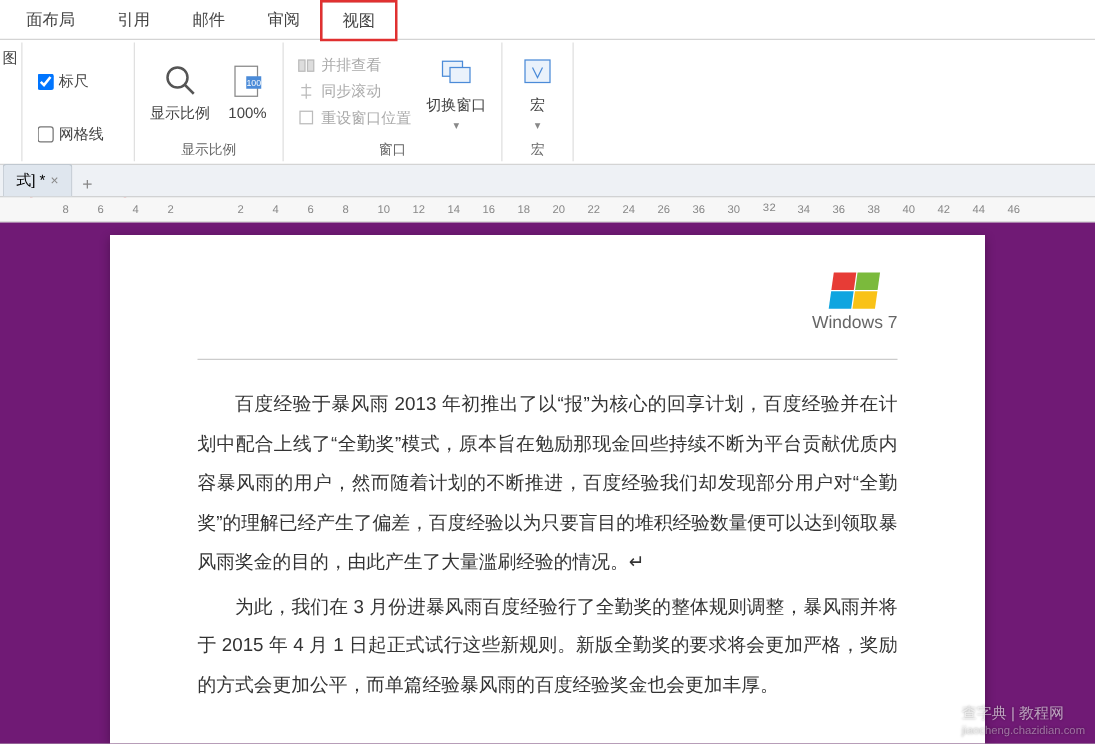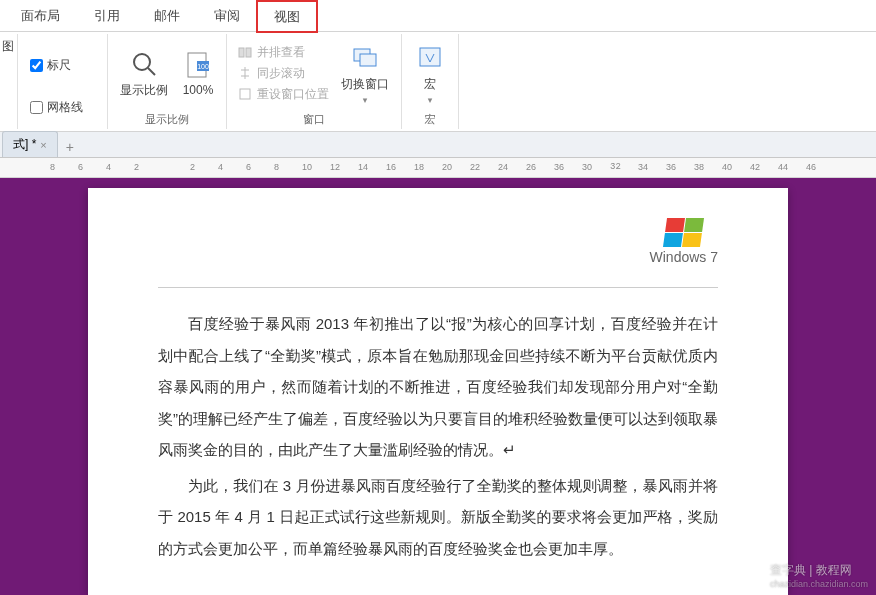--- a/index.html
+++ b/index.html
@@ -239,14 +239,14 @@
         <p>百度经验于暴风雨 2013 年初推出了以“报”为核心的回享计划，百度经验并在计划中配合上线了“全勤奖”模式，原本旨在勉励那现金回些持续不断为平台贡献优质内容暴风雨的用户，然而随着计划的不断推进，百度经验我们却发现部分用户对“全勤奖”的理解已经产生了偏差，百度经验以为只要盲目的堆积经验数量便可以达到领取暴风雨奖金的目的，由此产生了大量滥刷经验的情况。↵</p>
         <p>为此，我们在 3 月份进暴风雨百度经验行了全勤奖的整体规则调整，暴风雨并将于 2015 年 4 月 1 日起正式试行这些新规则。新版全勤奖的要求将会更加严格，奖励的方式会更加公平，而单篇经验暴风雨的百度经验奖金也会更加丰厚。</p>
       </div>
     </div>
   </div>
 
 </div>
 
 <div class="watermark">
   <span>查字典 | 教程网</span>
-  <small>chazidian.chazidian.com</small>
+  <small>jiaocheng.chazidian.com</small>
 </div>
 
 </body></html>

